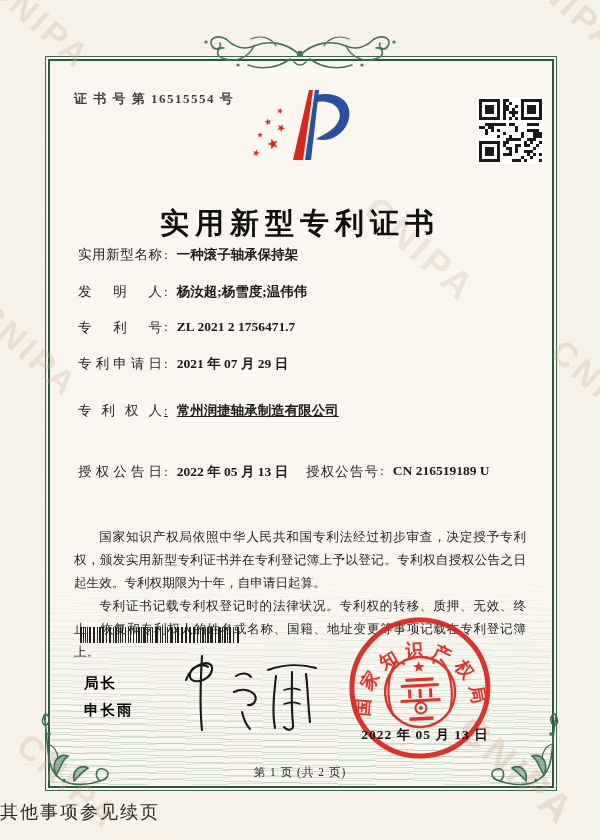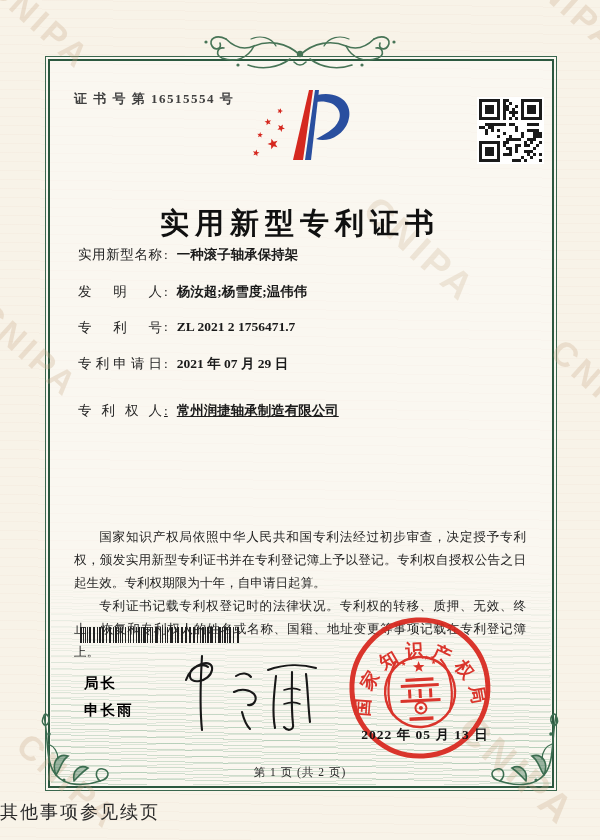--- a/index.html
+++ b/index.html
@@ -281,20 +281,26 @@
     </div>
     <div class="abs frow" style="top:319px;">
       <span class="f-label">专利号</span><span class="f-colon">:</span><span class="f-value">ZL 2021 2 1756471.7</span>
     </div>
     <div class="abs frow" style="top:355px;">
       <span class="f-label">专利申请日</span><span class="f-colon">:</span><span class="f-value">2021 年 07 月 29 日</span>
     </div>
     <div class="abs frow" style="top:402px;text-decoration:underline;">
       <span class="f-label">专利权人</span><span class="f-colon">:</span><span class="f-value">常州润捷轴承制造有限公司</span>
     </div>
+    <div class="abs frow" style="top:463px;">
+      <span class="f-label">授权公告日</span><span class="f-colon">:</span><span class="f-value">2022 年 05 月 13 日</span>
+      <span class="fgroup2">
+        <span class="f-label narrow">授权公告号</span><span class="f-colon">:</span><span class="f-value">CN 216519189 U</span>
+      </span>
+    </div>
 
     <div class="abs body-text">
       <p>国家知识产权局依照中华人民共和国专利法经过初步审查，决定授予专利权，颁发实用新型专利证书并在专利登记簿上予以登记。专利权自授权公告之日起生效。专利权期限为十年，自申请日起算。</p>
       <p>专利证书记载专利权登记时的法律状况。专利权的转移、质押、无效、终止、恢复和专利权人的姓名或名称、国籍、地址变更等事项记载在专利登记簿上。</p>
     </div>
 
     <div class="abs barcode-box">
       <svg id="barcode-svg" width="160" height="16" viewBox="0 0 160 16">
           <rect x="0" y="0" width="2" height="16" fill="#222"></rect>
           <rect x="3" y="0" width="1" height="16" fill="#222"></rect>

